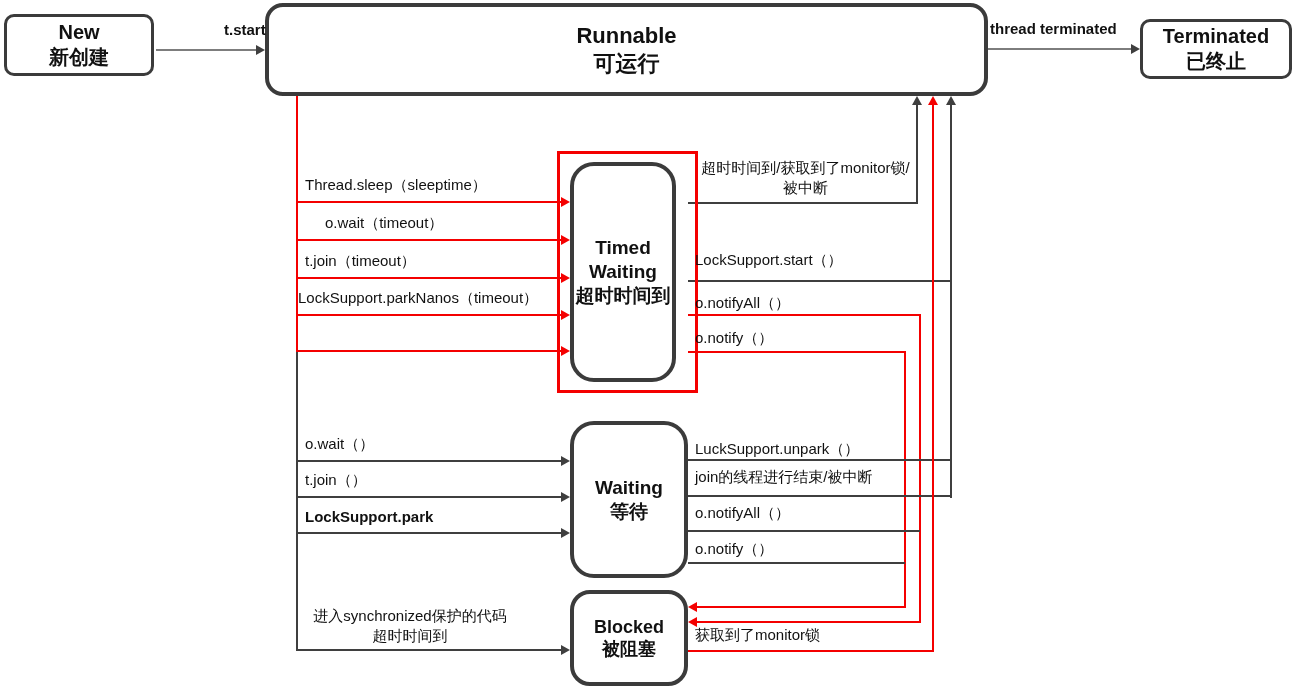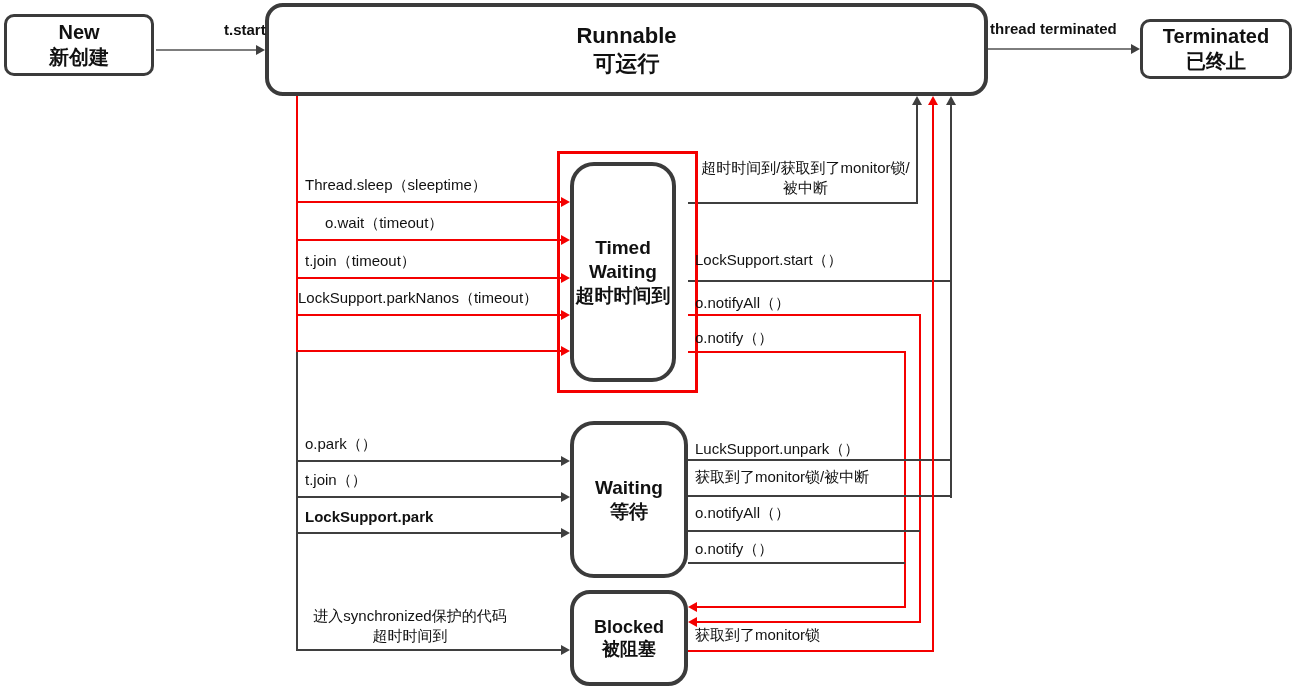--- a/index.html
+++ b/index.html
@@ -96,21 +96,21 @@
   <div class="ah ah-r c-red" style="left:561px;top:310px;"></div>
   <div class="lbl" style="left:298px;top:288px;">LockSupport.parkNanos（timeout）</div>
 
   <div class="hline c-red" style="left:296px;top:350px;width:265px;"></div>
   <div class="ah ah-r c-red" style="left:561px;top:346px;"></div>
 
   <div class="vline c-dark" style="left:296px;top:352px;height:299px;"></div>
 
   <div class="hline c-dark" style="left:296px;top:460px;width:265px;"></div>
   <div class="ah ah-r c-dark" style="left:561px;top:456px;"></div>
-  <div class="lbl" style="left:305px;top:434px;">o.park（）</div>
+  <div class="lbl" style="left:305px;top:434px;">o.wait（）</div>
 
   <div class="hline c-dark" style="left:296px;top:496px;width:265px;"></div>
   <div class="ah ah-r c-dark" style="left:561px;top:492px;"></div>
   <div class="lbl" style="left:305px;top:470px;">t.join（）</div>
 
   <div class="hline c-dark" style="left:296px;top:532px;width:265px;"></div>
   <div class="ah ah-r c-dark" style="left:561px;top:528px;"></div>
   <div class="lbl" style="left:305px;top:507px;font-weight:bold;">LockSupport.park</div>
 
   <div class="hline c-dark" style="left:296px;top:649px;width:265px;"></div>
@@ -144,21 +144,21 @@
 
   <div class="hline c-red" style="left:697px;top:606px;width:209px;"></div>
   <div class="ah ah-l c-red" style="left:688px;top:602px;"></div>
   <div class="hline c-red" style="left:697px;top:621px;width:224px;"></div>
   <div class="ah ah-l c-red" style="left:688px;top:617px;"></div>
 
   <div class="hline c-dark" style="left:688px;top:459px;width:263px;"></div>
   <div class="lbl" style="left:695px;top:423px;margin-top:16px;">LuckSupport.unpark（）</div>
 
   <div class="hline c-dark" style="left:688px;top:495px;width:263px;"></div>
-  <div class="lbl" style="left:695px;top:467px;">获取到了monitor锁/被中断</div>
+  <div class="lbl" style="left:695px;top:467px;">join的线程进行结束/被中断</div>
 
   <div class="hline c-dark" style="left:688px;top:530px;width:232px;"></div>
   <div class="lbl" style="left:695px;top:503px;">o.notifyAll（）</div>
 
   <div class="hline c-dark" style="left:688px;top:562px;width:217px;"></div>
   <div class="lbl" style="left:695px;top:539px;">o.notify（）</div>
 
   <div class="hline c-red" style="left:688px;top:650px;width:246px;"></div>
   <div class="vline c-red" style="left:932px;top:104px;height:548px;"></div>
   <div class="ah ah-u c-red" style="left:928px;top:96px;"></div>

